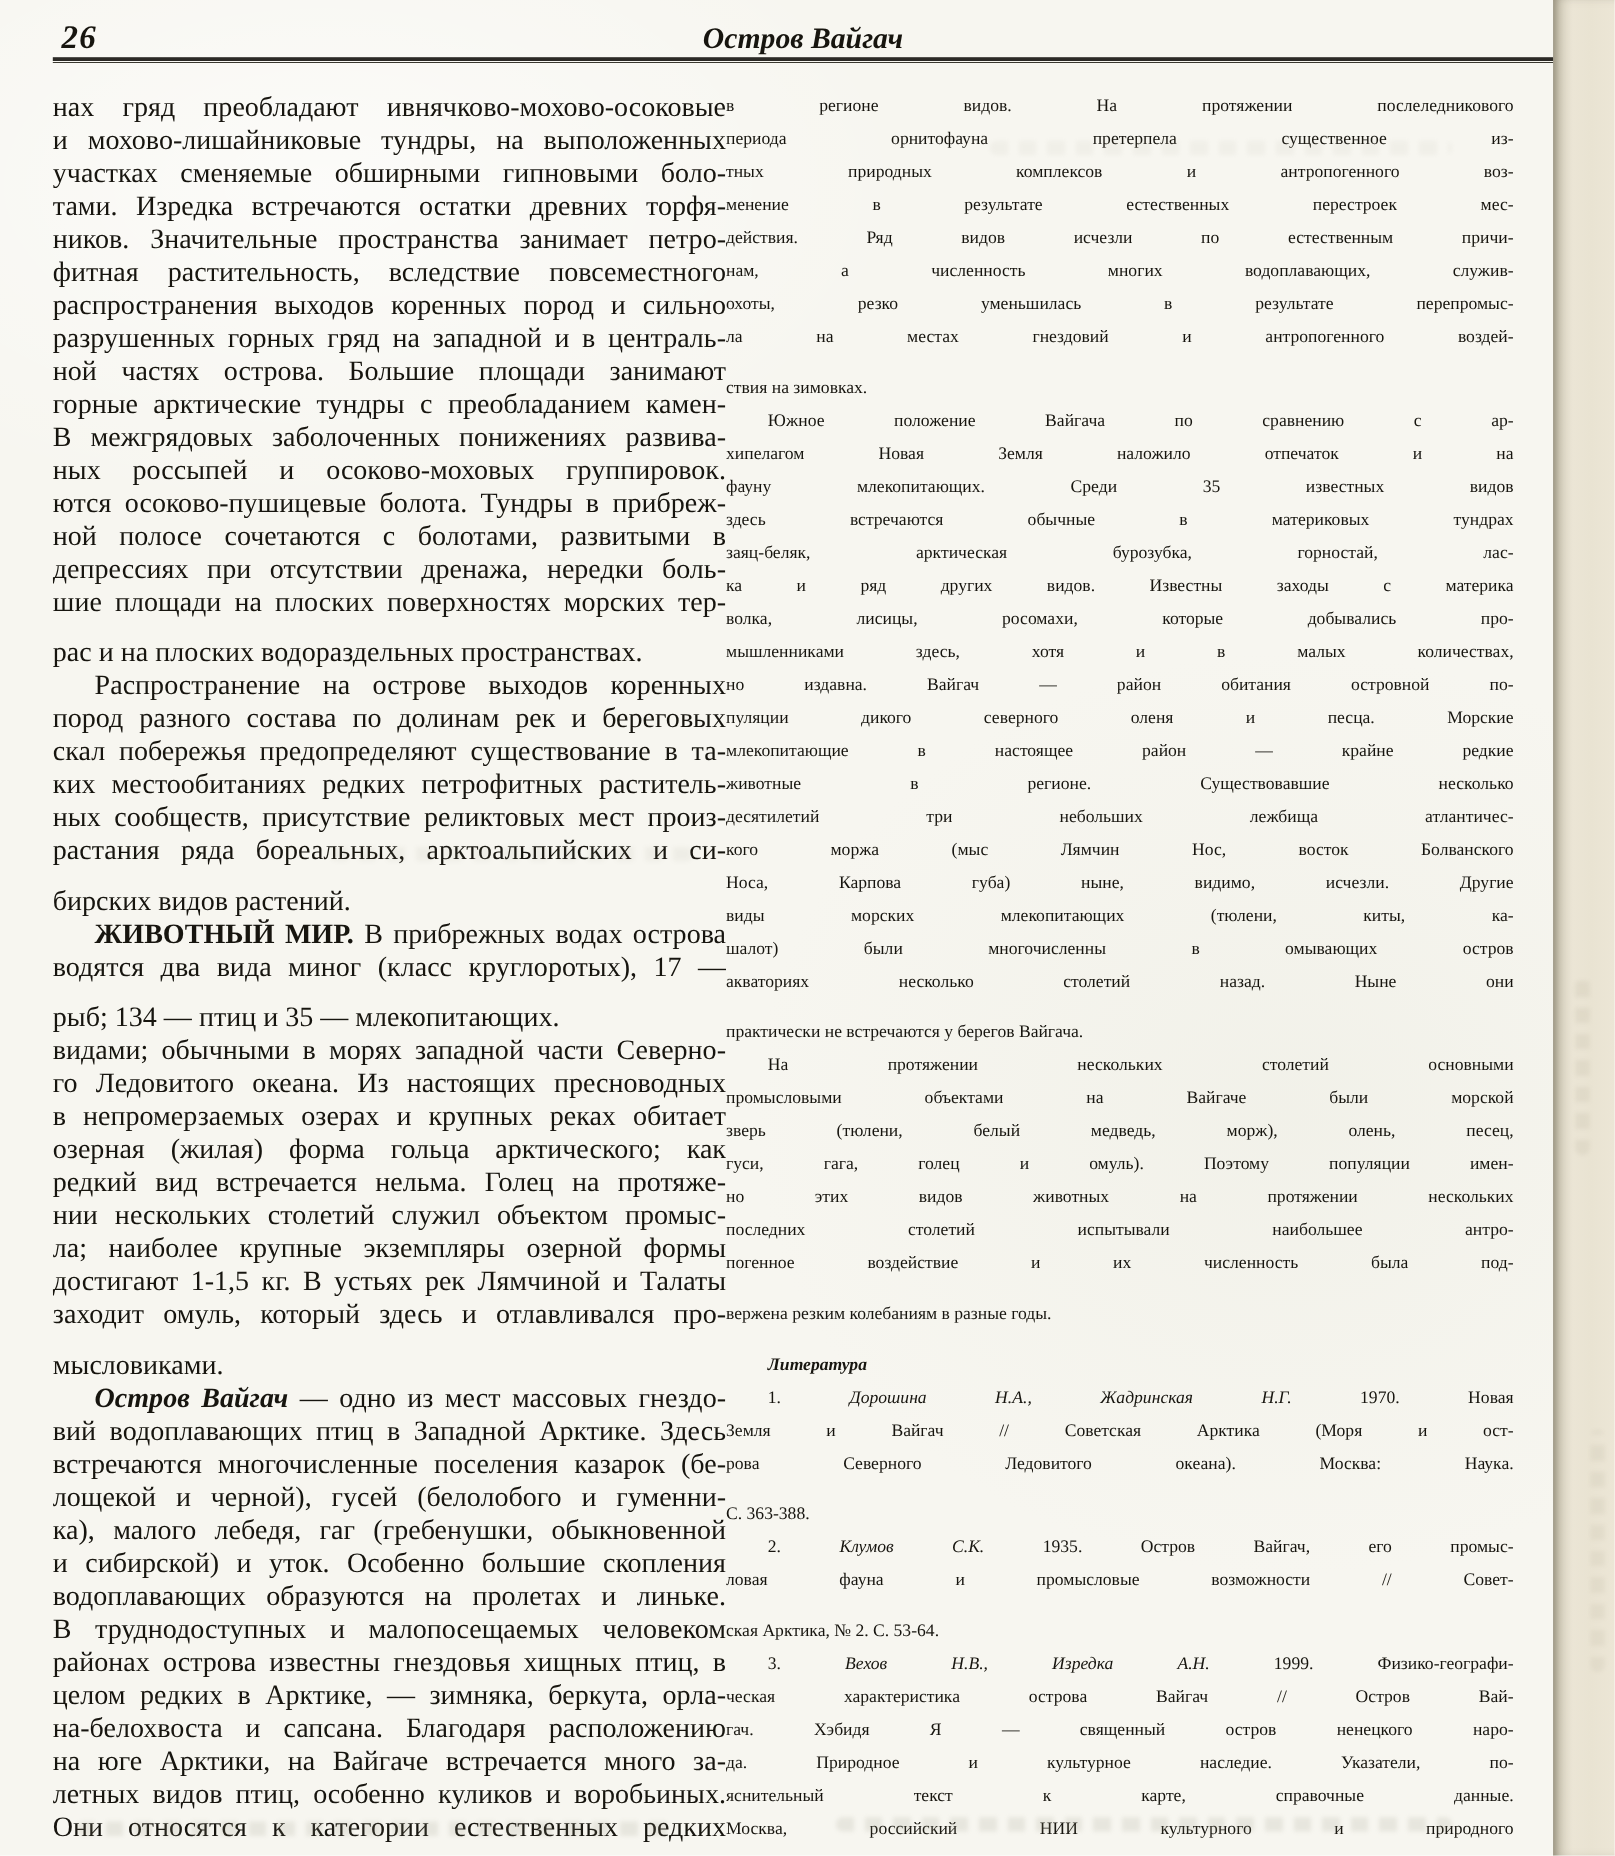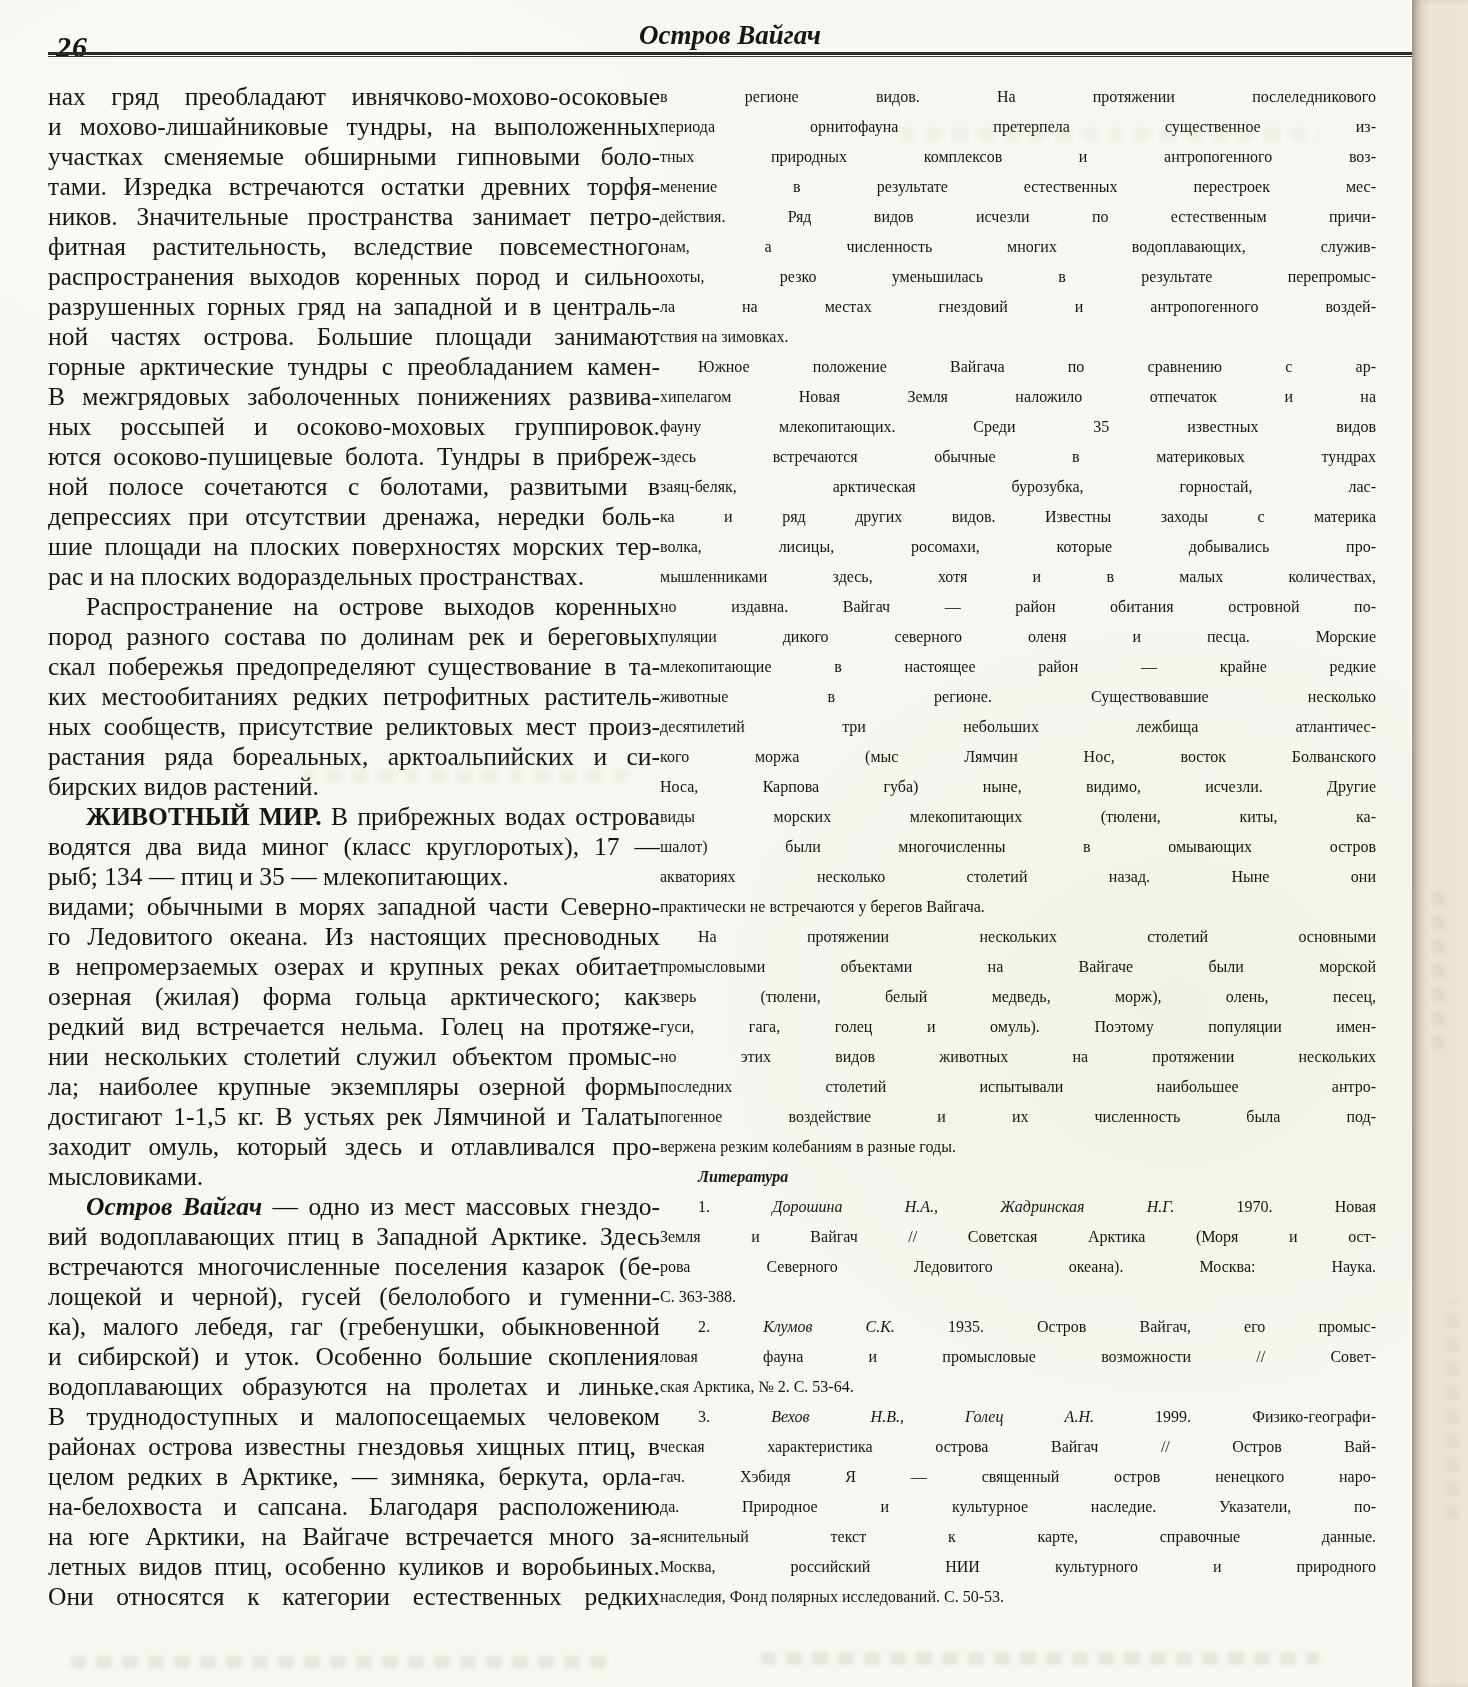--- a/index.html
+++ b/index.html
@@ -10,42 +10,42 @@
       radial-gradient(ellipse 900px 500px at 20% 10%, rgba(255,255,255,.6), rgba(255,255,255,0) 60%),
       radial-gradient(ellipse 700px 600px at 80% 60%, rgba(236,236,226,.5), rgba(255,255,255,0) 70%),
       #f7f6f0;
     overflow:hidden;
     font-family:"Liberation Serif","DejaVu Serif",serif;
     color:#17150f;
   }
   
   .header{position:absolute;left:48px;top:18px;width:1364px;height:30px;}
   .page-number{
-    position:absolute;left:8px;top:12px;
+    position:absolute;left:8px;top:0;
     font-size:30px;font-weight:bold;font-style:italic;letter-spacing:1px;
   }
   .running-title{
     position:absolute;left:0;top:2px;width:100%;text-align:center;
     font-size:27px;font-weight:bold;font-style:italic;
   }
   .header-rule{
     position:absolute;left:48px;top:52px;width:1364px;height:6px;
     background:linear-gradient(#2c2a26 0 3px, transparent 3px 4px, #3a382f 4px 5px, transparent 5px);
   }
   
   .columns{position:absolute;left:48px;top:82px;display:flex;}
   .col{overflow:hidden;}
   .col-left{width:612px;}
   .col-right{width:716px;}
   .line{
     font-size:25.5px;line-height:30px;height:30px;white-space:nowrap;
     text-align:justify;text-align-last:justify;
   }
   .col-right .line{font-size:16px;}
-  .line.end{text-align-last:left;}
+  .line.end{text-align-last:left;margin-top:16px;}
   .line.ind{text-indent:38px;}
   .s-n{font-style:normal;font-weight:normal;}
   .s-b{font-weight:bold;}
   .s-i{font-style:italic;}
   .s-bi{font-weight:bold;font-style:italic;}
   
   .edge-band{
     position:absolute;top:0;right:0;width:56px;height:1687px;
     background:linear-gradient(90deg,#c9c2ae 0,#ddd7c5 6px,#ebe5d5 18px,#e9e3d2 34px,#ece6d6 100%);
     box-shadow:inset 8px 0 10px -5px rgba(90,84,66,.5);
@@ -164,21 +164,21 @@
         <div class="line"><span class="s-n">погенное воздействие и их численность была под-</span></div>
         <div class="line end"><span class="s-n">вержена резким колебаниям в разные годы.</span></div>
         <div class="line ind end"><span class="s-bi">Литература</span></div>
         <div class="line ind"><span class="s-n">1. </span><span class="s-i">Дорошина Н.А., Жадринская Н.Г.</span><span class="s-n"> 1970. Новая</span></div>
         <div class="line"><span class="s-n">Земля и Вайгач // Советская Арктика (Моря и ост-</span></div>
         <div class="line"><span class="s-n">рова Северного Ледовитого океана). Москва: Наука.</span></div>
         <div class="line end"><span class="s-n">С. 363-388.</span></div>
         <div class="line ind"><span class="s-n">2. </span><span class="s-i">Клумов С.К.</span><span class="s-n"> 1935. Остров Вайгач, его промыс-</span></div>
         <div class="line"><span class="s-n">ловая фауна и промысловые возможности // Совет-</span></div>
         <div class="line end"><span class="s-n">ская Арктика, № 2. С. 53-64.</span></div>
-        <div class="line ind"><span class="s-n">3. </span><span class="s-i">Вехов Н.В., Голец А.Н.</span><span class="s-n"> 1999. Физико-географи-</span></div>
+        <div class="line ind"><span class="s-n">3. </span><span class="s-i">Вехов Н.В., Изредка А.Н.</span><span class="s-n"> 1999. Физико-географи-</span></div>
         <div class="line"><span class="s-n">ческая характеристика острова Вайгач // Остров Вай-</span></div>
         <div class="line"><span class="s-n">гач. Хэбидя Я — священный остров ненецкого наро-</span></div>
         <div class="line"><span class="s-n">да. Природное и культурное наследие. Указатели, по-</span></div>
         <div class="line"><span class="s-n">яснительный текст к карте, справочные данные.</span></div>
         <div class="line"><span class="s-n">Москва, российский НИИ культурного и природного</span></div>
         <div class="line end"><span class="s-n">наследия, Фонд полярных исследований. С. 50-53.</span></div>
       </div>
   </div>
 
   <div class="edge-band"></div>

